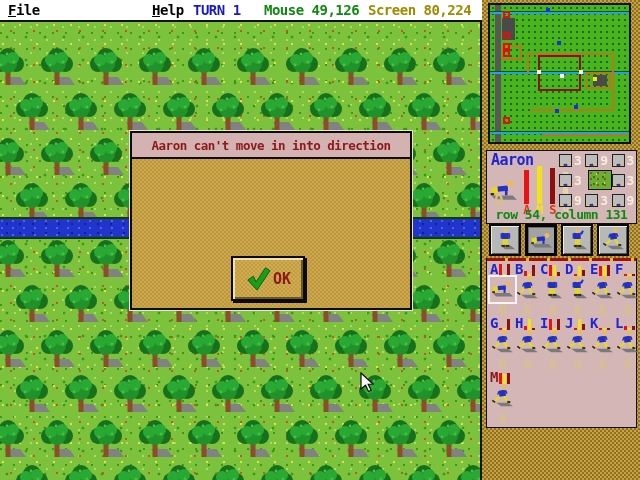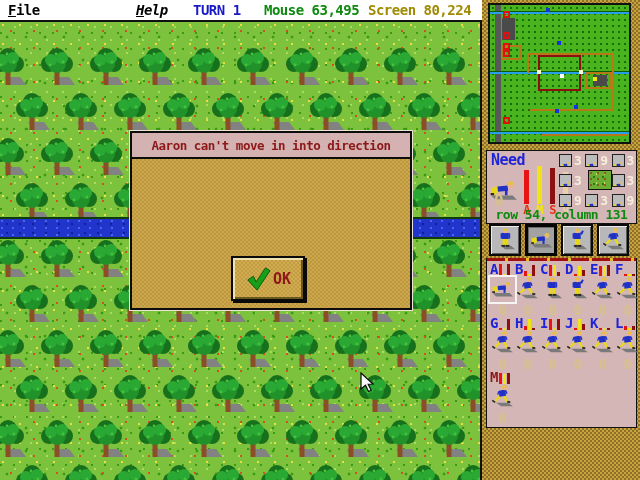--- a/index.html
+++ b/index.html
@@ -511,24 +511,24 @@
           </svg></div>
         <div class="tree" style="left: 455px; top: 443px;"><svg viewBox="0 0 36 40" width="36" height="40">
             <use href="#tree-sym"></use>
           </svg></div>
       </div>
     <div id="river"></div>
   </div>
 
   <div id="menubar">
     <span class="st" id="st-turn" style="left: 193px; color: rgb(24, 24, 200);">TURN 1</span>
-    <span class="st" id="st-mouse" style="left: 264px; color: rgb(15, 138, 16);">Mouse 63,495</span>
+    <span class="st" id="st-mouse" style="left: 264px; color: rgb(15, 138, 16);">Mouse 49,126</span>
     <span class="st" id="st-screen" style="left: 368px; color: rgb(160, 138, 0);">Screen 80,224</span>
   <span class="menu-item" style="left: 8px;"><u>F</u>ile</span>
-      <span class="menu-item" style="left: 136px; font-style: italic;"><u>H</u>elp</span>
+      <span class="menu-item" style="left: 152px;"><u>H</u>elp</span>
     </div>
 
   <div id="sidebar">
     <div id="minimap">
         <div class="mm" style="left: 5px; top: 0px; width: 6px; height: 137px; background: rgb(88, 88, 88);"></div>
         <div class="mm" style="left: 0px; top: 6px; width: 139px; height: 3px; background: rgb(40, 160, 232); border-top: 1px solid rgb(12, 90, 12);"></div>
         <div class="mm" style="left: 0px; top: 66px; width: 139px; height: 3px; background: rgb(40, 160, 232); border-top: 1px solid rgb(12, 90, 12);"></div>
         <div class="mm" style="left: 0px; top: 126px; width: 139px; height: 3px; background: rgb(40, 160, 232); border-top: 1px solid rgb(12, 90, 12);"></div>
         <div class="mm" style="left: 37px; top: 48px; width: 87px; height: 2px; background: rgb(184, 120, 24);"></div>
         <div class="mm" style="left: 37px; top: 48px; width: 2px; height: 20px; background: rgb(184, 120, 24);"></div>
@@ -549,21 +549,21 @@
         <div class="mm" style="left: 67px; top: 36px; width: 4px; height: 4px; background: rgb(24, 48, 224);"></div>
         <div class="mm" style="left: 65px; top: 104px; width: 4px; height: 4px; background: rgb(24, 48, 224);"></div>
         <div class="mm" style="left: 84px; top: 100px; width: 4px; height: 4px; background: rgb(24, 48, 224);"></div>
         <div class="mm" style="left: 70px; top: 69px; width: 4px; height: 4px; background: rgb(255, 255, 255);"></div>
         <div class="mm" style="left: 47px; top: 65px; width: 4px; height: 4px; background: rgb(248, 248, 208);"></div>
         <div class="mm" style="left: 89px; top: 65px; width: 4px; height: 4px; background: rgb(248, 248, 208);"></div>
         <div class="mm" style="left: 103px; top: 72px; width: 4px; height: 4px; background: rgb(240, 232, 16);"></div>
       </div>
 
     <div id="unit-panel" class="panel-pink">
-      <div id="unit-name">Need</div>
+      <div id="unit-name">Aaron</div>
       <div id="unit-sprite"><svg viewBox="0 0 28 26" width="30" height="28">
             <use href="#pose-crawl"></use>
           </svg></div>
       <div id="unit-moves">0</div>
       <div id="stat-bars">
           <div class="statcol">
             <div class="statbar" style="height: 34px; background: rgb(232, 20, 20);"></div>
             <div class="statletter" style="color: rgb(232, 48, 16);">A</div>
           </div>
           <div class="statcol">

